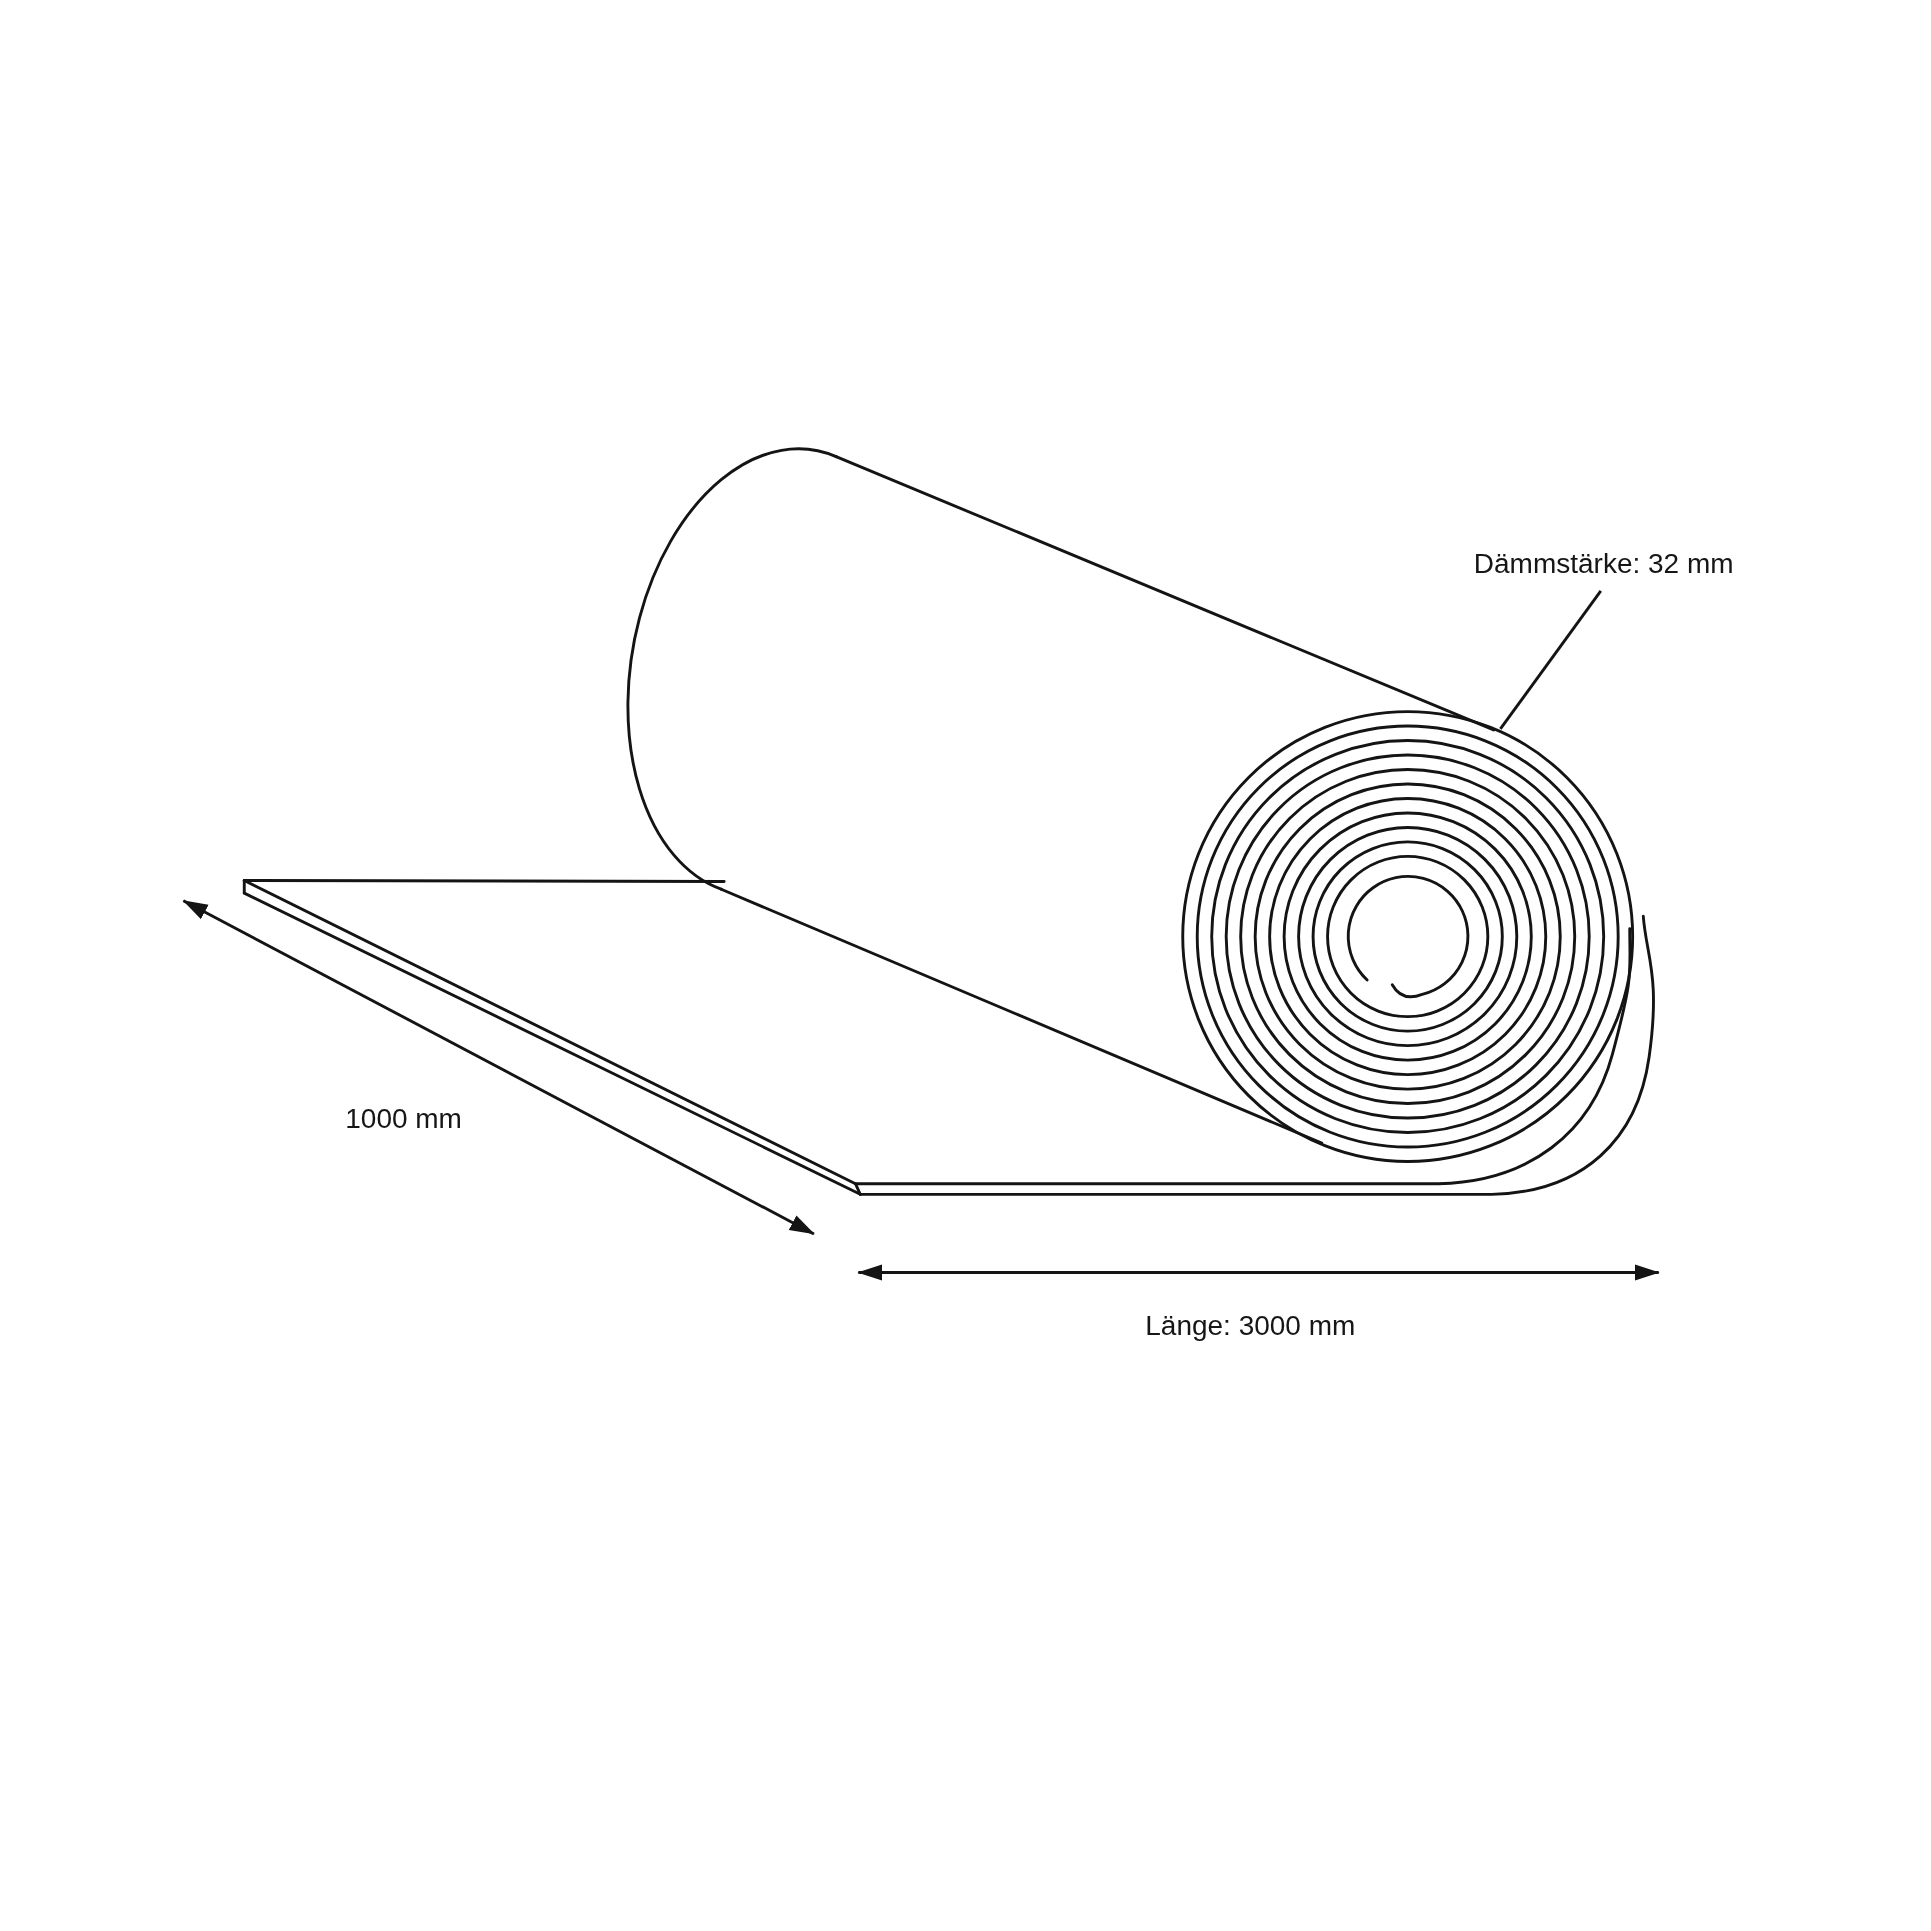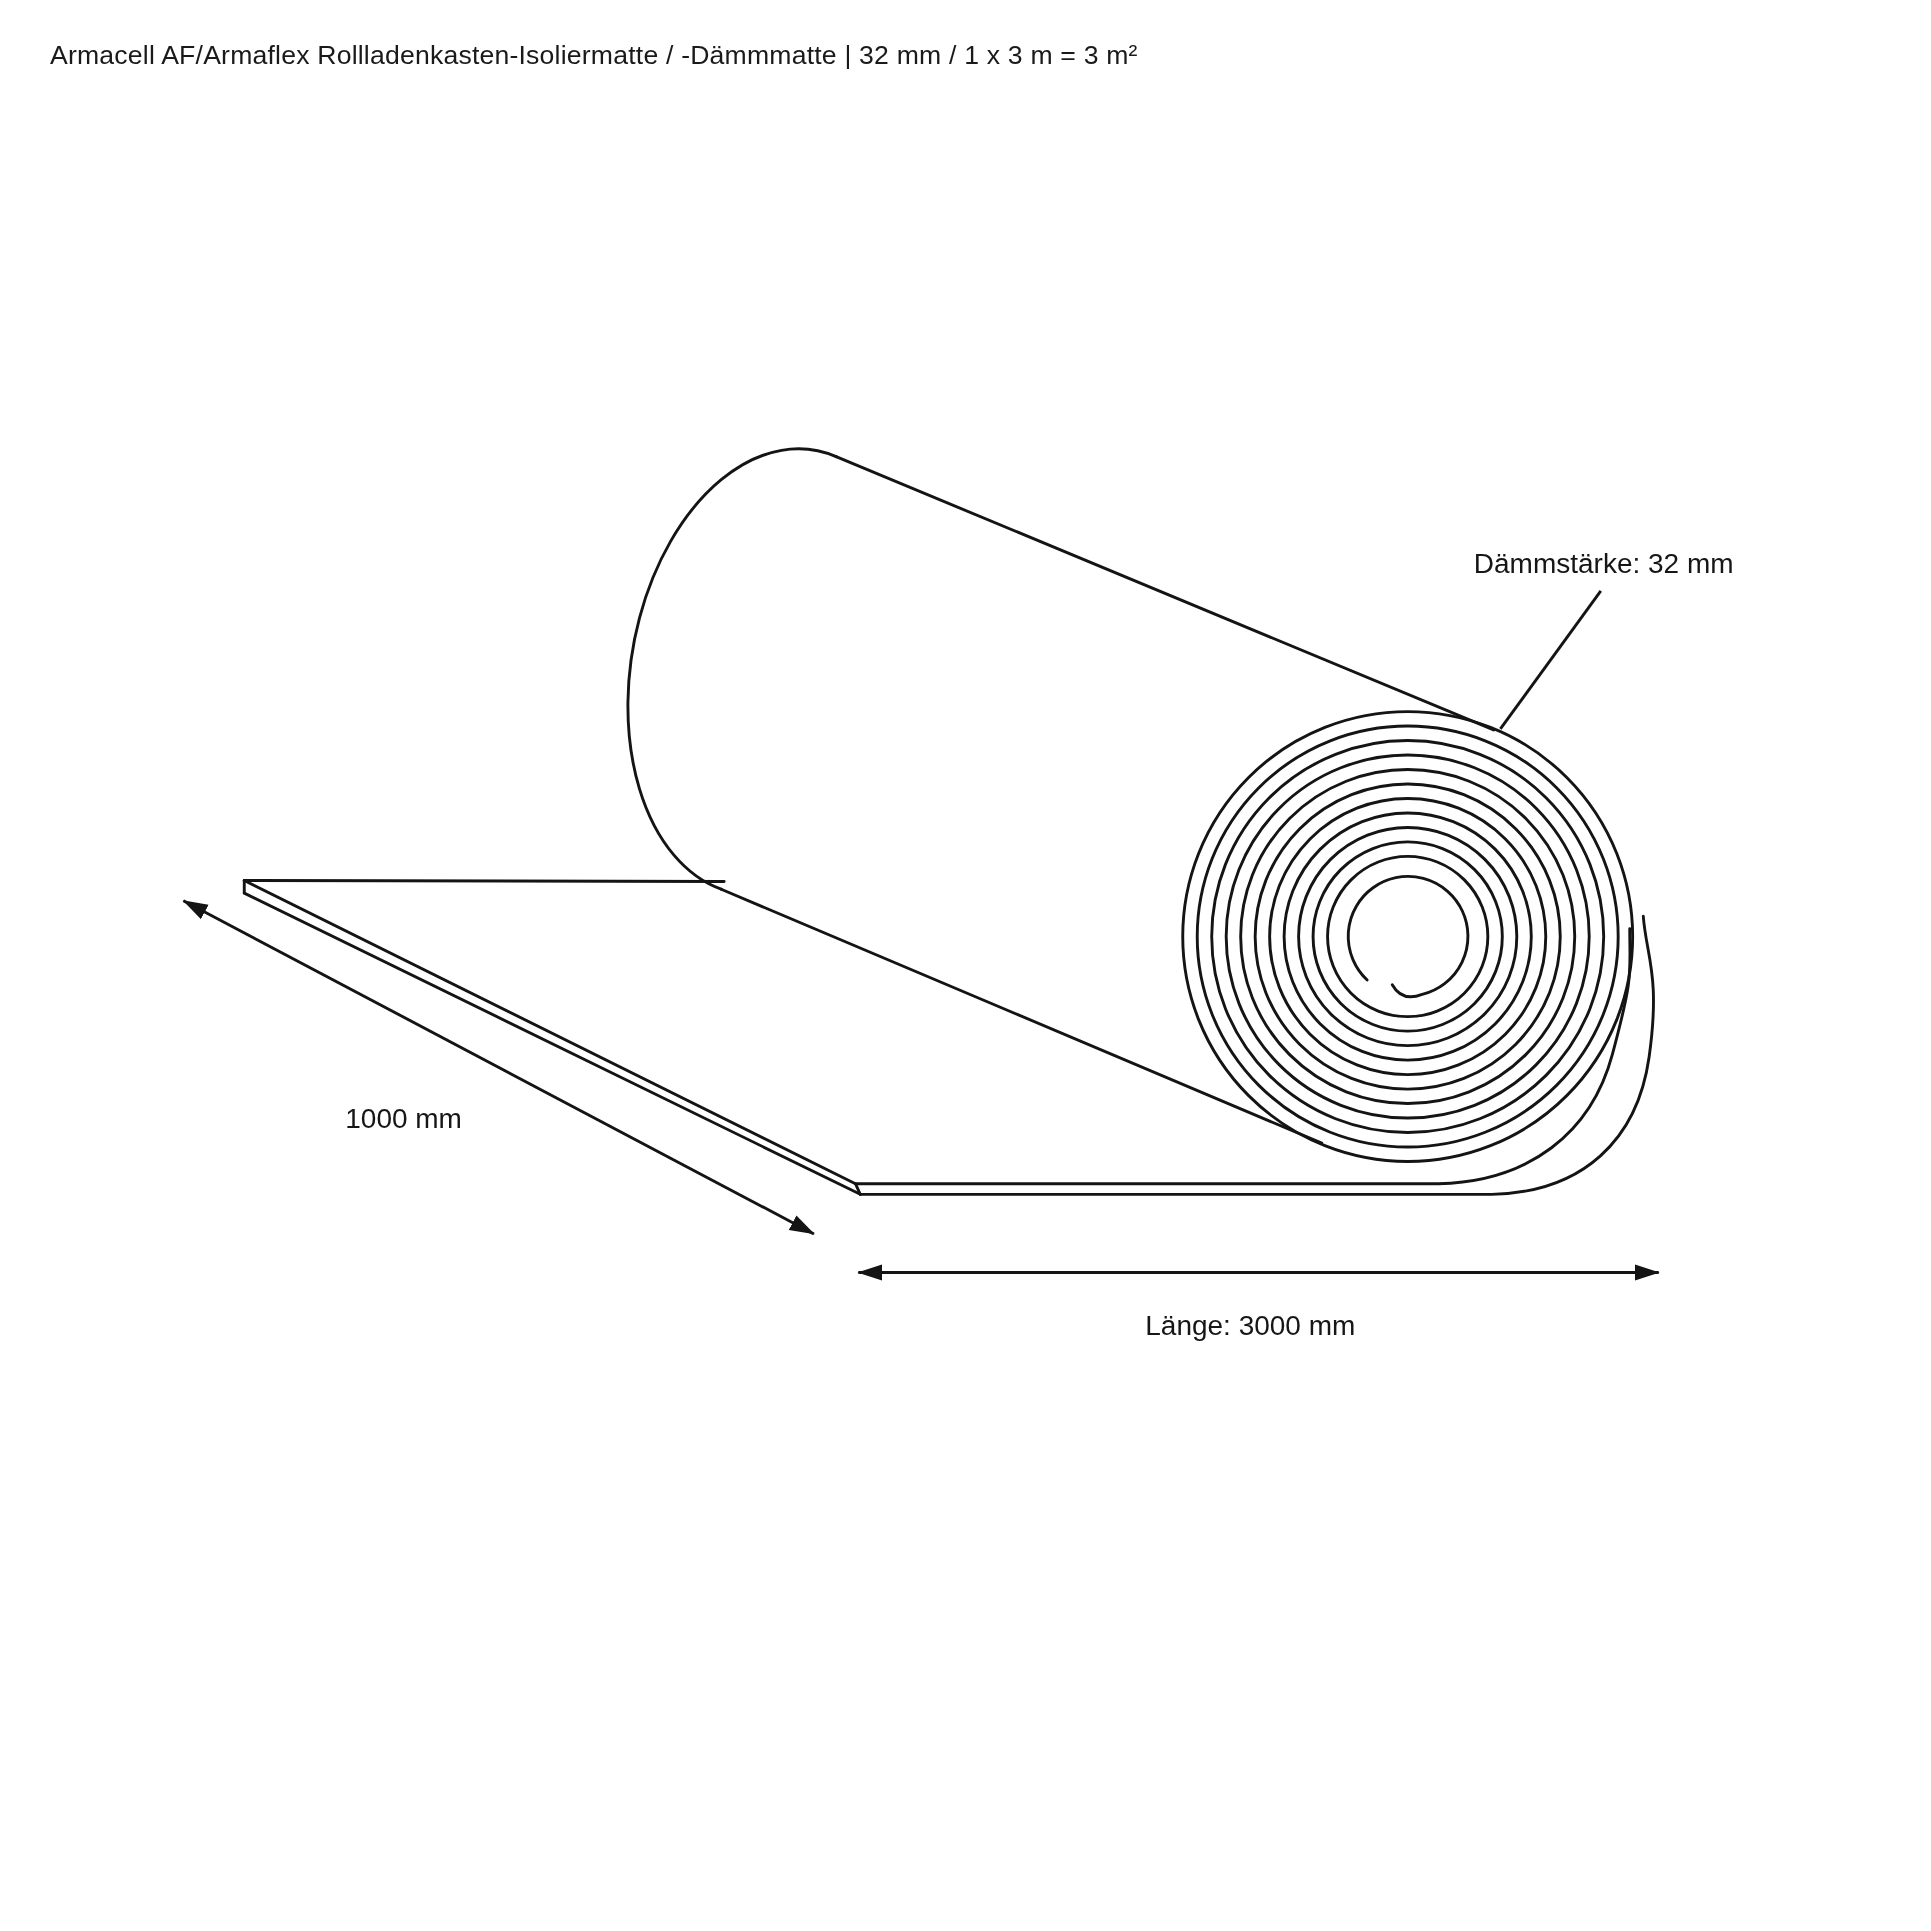--- a/index.html
+++ b/index.html
@@ -49,21 +49,20 @@
     font-family: "Liberation Sans", sans-serif;
     font-size: 29px;
     fill: #161616;
   }
 </style>
 </head>
 <body>
 
 <div id="stage">
 
-  <div id="product-title">Armacell AF/Armaflex Rollladenkasten-Isoliermatte / -Dämmmatte | 32 mm / 1 x 3 m = 3 m²</div>
 
   <svg id="drawing-svg" viewBox="0 0 2000 2000" xmlns="http://www.w3.org/2000/svg">
 
     <defs>
       <marker id="arrow-head" markerUnits="userSpaceOnUse" markerWidth="28" markerHeight="20" refX="25" refY="9.5" orient="auto-start-reverse">
         <path d="M0,1 L26,9.5 L0,18 Z" fill="#141414"></path>
       </marker>
     </defs>
 
     <g>

